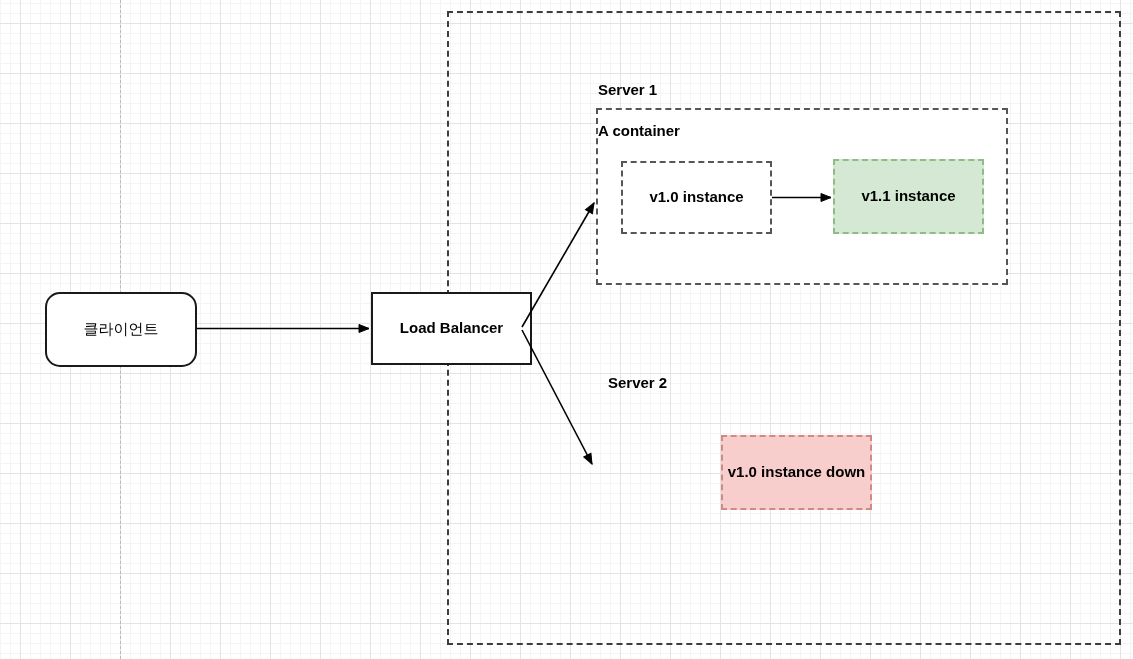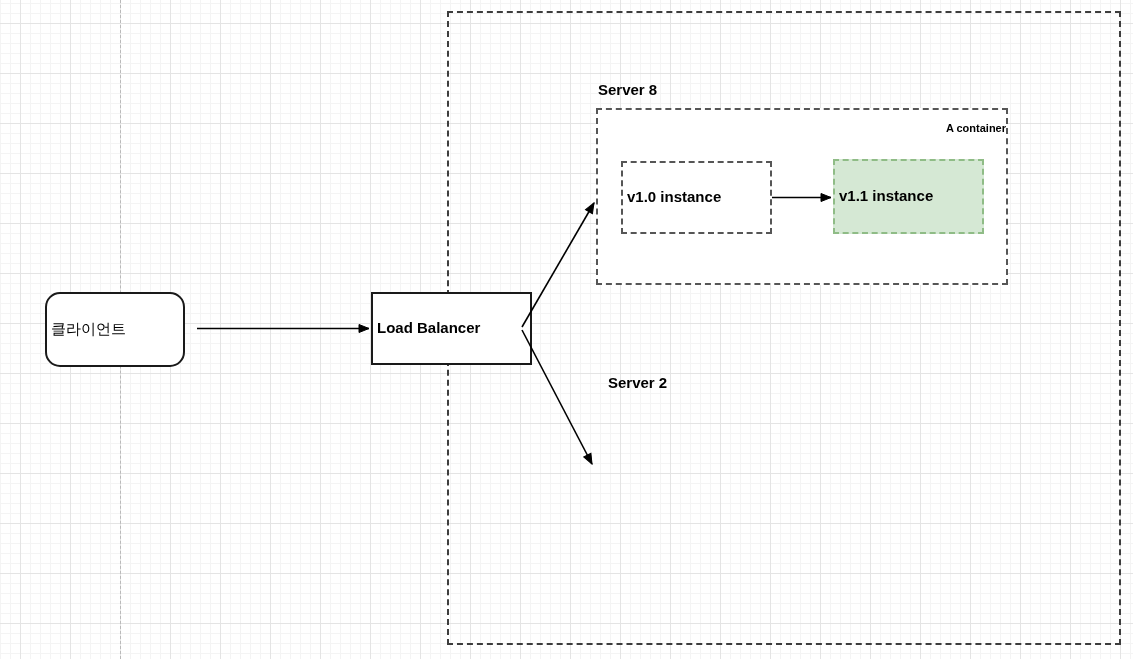--- a/index.html
+++ b/index.html
@@ -47,37 +47,38 @@
     position: absolute;
     font-size: 15px;
     font-weight: bold;
     white-space: nowrap;
   }
   .server1-label { left: 598px; top: 81px; }
   .server2-label { left: 598px; top: 374px; margin-left: 10px; }
   .container-label {
     position: absolute;
     left: 0; right: 0; top: 12px;
-    text-align: right;
-    font-size: 11px;
+    text-align: left;
+    font-size: 15px;
     font-weight: bold;
   }
   .node {
     position: absolute;
     display: flex;
     align-items: center;
+    justify-content: center;
     text-align: center;
     font-size: 15px;
     font-weight: bold;
     line-height: 1.25;
     padding: 4px;
   }
   .client-node {
     left: 45px; top: 292px;
-    width: 140px; height: 75px;
+    width: 152px; height: 75px;
     background: #ffffff;
     border: 2px solid #1a1a1a;
     border-radius: 15px;
     font-weight: normal;
   }
   .lb-node {
     left: 371px; top: 292px;
     width: 161px; height: 73px;
     background: #ffffff;
     border: 2px solid #1a1a1a;
@@ -109,32 +110,35 @@
 </style>
 </head>
 <body>
 
 <div class="canvas">
 
   <div class="page-boundary"></div>
 
   <div class="outer-zone"></div>
 
-  <div class="server-label server1-label">Server 8</div>
+  <div class="server-label server1-label">Server 1</div>
   <div class="server-group server1-group">
     <div class="container-label">A container</div>
   </div>
   <div class="node instance-idle">
     <span>v1.0 instance</span>
   </div>
   <div class="node instance-up">
     <span>v1.1 instance</span>
   </div>
 
   <div class="server-label server2-label">Server 2</div>
+  <div class="node instance-down">
+    <span>v1.0 instance down</span>
+  </div>
 
   <div class="node client-node">
     <span>클라이언트</span>
   </div>
   <div class="node lb-node">
     <span>Load Balancer</span>
   </div>
 
   <svg class="edges-layer" width="1133" height="659" viewBox="0 0 1133 659" xmlns="http://www.w3.org/2000/svg">
     <defs>

